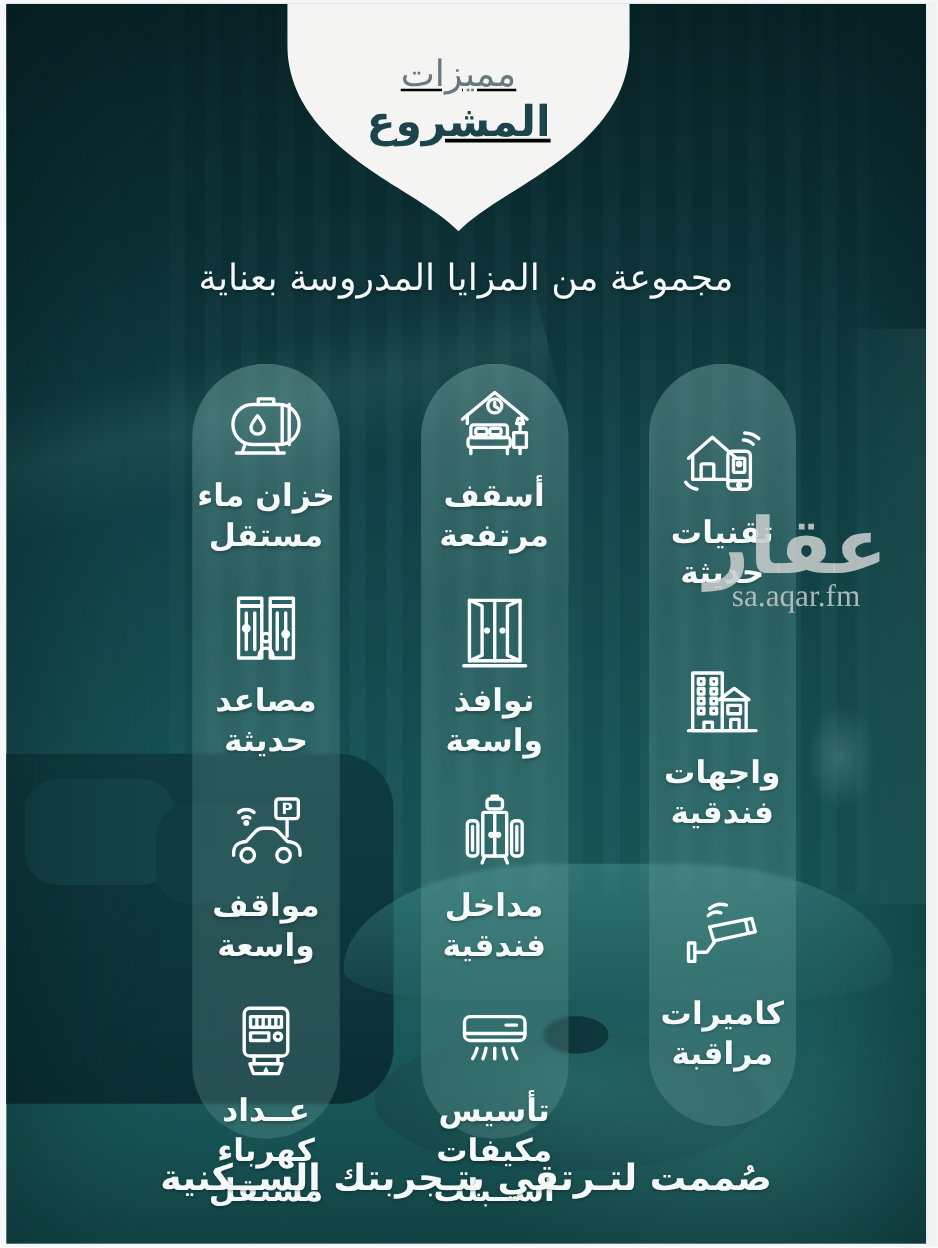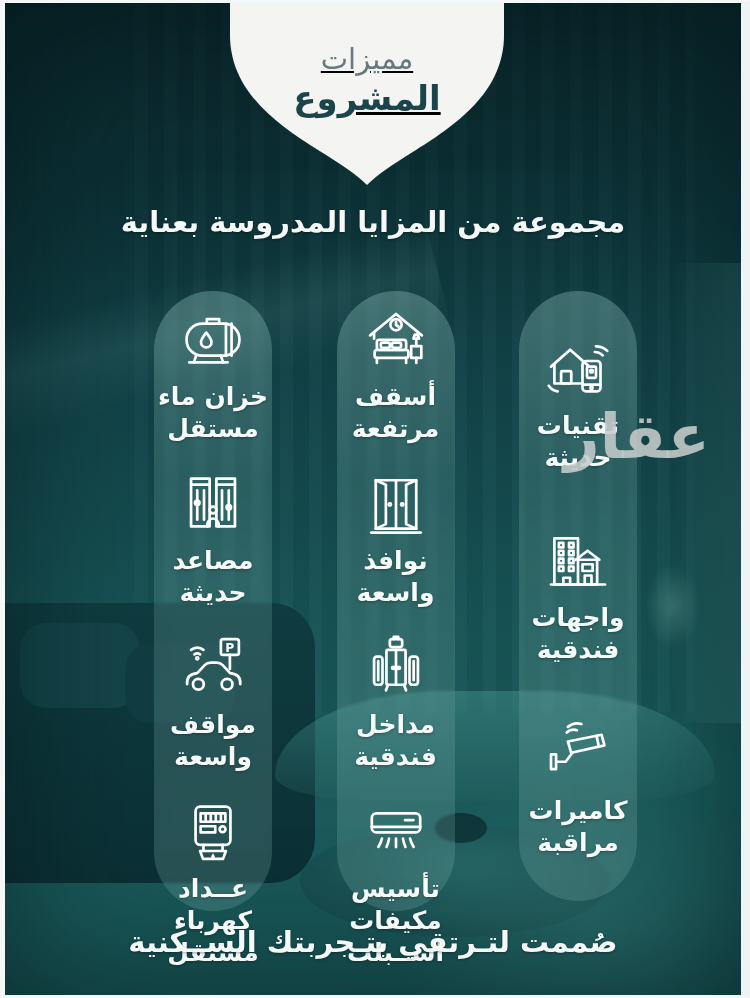--- a/index.html
+++ b/index.html
@@ -39,21 +39,21 @@
 
   
   .badge{position:absolute;top:0;left:225px;width:274px;height:182px;z-index:20;}
   .badge svg{display:block;width:100%;height:100%;}
   .badge-text{position:absolute;top:38px;left:0;width:100%;text-align:center;line-height:1.25;text-decoration:underline;}
   .badge-line1{font-size:29px;color:#66797d;letter-spacing:.5px;}
   .badge-line2{font-size:34px;font-weight:bold;color:#1c454b;}
 
   
   .heading{position:absolute;top:202px;left:0;width:100%;text-align:center;z-index:10;
-    font-size:29px;font-weight:bold;color:#f4f9f8;text-shadow:0 1px 3px rgba(0,0,0,.35);}
+    font-size:29px;font-weight:normal;color:#f4f9f8;text-shadow:0 1px 3px rgba(0,0,0,.35);}
   .footer{position:absolute;top:922px;left:0;width:100%;text-align:center;z-index:10;
     font-size:29px;font-weight:bold;color:#f4f9f8;text-shadow:0 1px 3px rgba(0,0,0,.35);}
 
   
   .columns{position:absolute;top:288px;left:149px;width:483px;height:620px;z-index:10;
     display:flex;flex-direction:row;justify-content:space-between;}
   .pill{width:118px;height:620px;border-radius:60px;box-sizing:border-box;
     background:linear-gradient(180deg,rgba(160,210,205,.33),rgba(128,182,178,.22) 30%,rgba(122,176,172,.26));
     backdrop-filter:blur(1.5px);
     display:flex;flex-direction:column;justify-content:space-evenly;align-items:center;
@@ -335,17 +335,18 @@
         <div class="item-label">عــداد
 كهرباء
 مستقل</div>
       </div>
     </section>
 
   </div>
 
   <div class="watermark">
     <div class="wm-logo">عقار</div>
+    <div class="wm-site">sa.aqar.fm</div>
   </div>
 
   <div class="footer">صُممت لتـرتقي بتـجربتك الســكنية</div>
 
 </div>
 
 </body></html>

